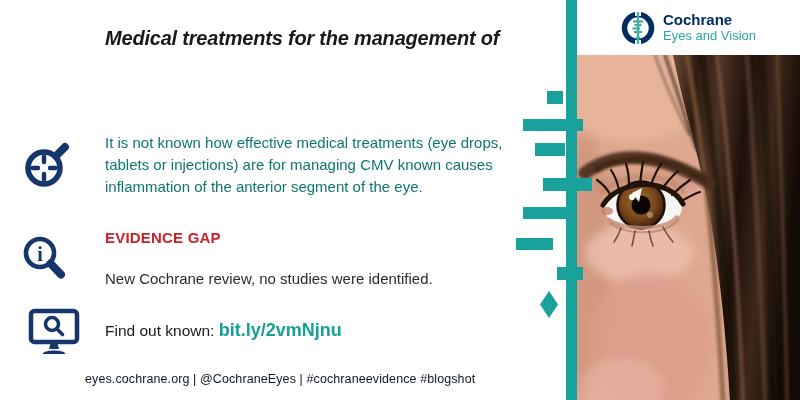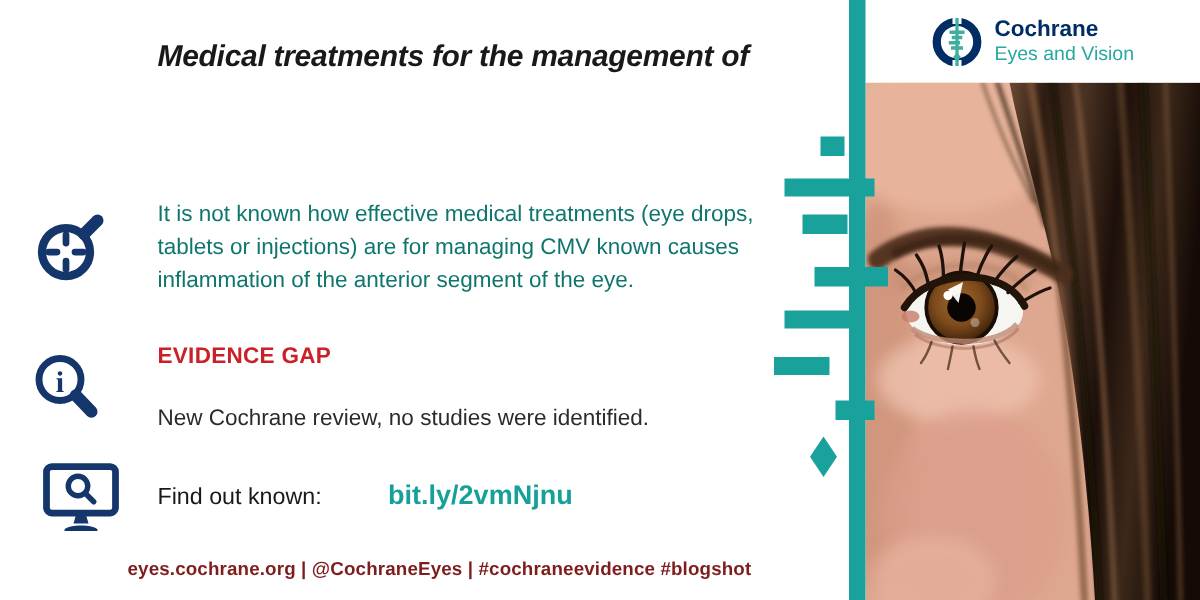--- a/index.html
+++ b/index.html
@@ -11,23 +11,23 @@
 
   
   .title { position:absolute; left:105px; top:26px; font-size:20px; font-weight:bold;
            color:#191919; line-height:25px; white-space:nowrap; letter-spacing:-0.2px;font-style:italic; }
   .summary { position:absolute; left:105px; top:132px; font-size:15px; color:#0f766e;
              line-height:22px; white-space:nowrap; }
   .evidence-label { position:absolute; left:105px; top:229px; font-size:15px;
                     font-weight:bold; color:#c92128; letter-spacing:.2px; }
   .evidence-detail { position:absolute; left:105px; top:258px; font-size:15px; color:#2b2b2b;margin-top:12px; }
   .fom { position:absolute; left:105px; top:320px; font-size:15.5px; color:#191919; }
-  .fom .link { font-size:18px; font-weight:bold; color:#16a09a; text-decoration:none; cursor:pointer;margin-left:40px; }
-  .footer { position:absolute; left:85px; top:372px; font-size:12.5px; font-weight:bold;
-            color:#7f1d1d; white-space:nowrap; letter-spacing:.1px; }
+  .fom .link { font-size:18px; font-weight:bold; color:#16a09a; text-decoration:none; cursor:pointer; }
+  .footer { position:absolute; left:85px; top:372px; font-size:12.5px; font-weight:normal;
+            color:#0f172a; white-space:nowrap; letter-spacing:.1px; }
 
   
   .icon-box { position:absolute; }
   .ic1 { left:20px; top:138px; }
   .ic2 { left:18px; top:232px; }
   .ic3 { left:26px; top:306px; }
 
   
   .photo { position:absolute; left:577px; top:55px; width:223px; height:345px; z-index:1; }
   .band { position:absolute; left:577px; top:0; width:223px; height:55px; background:#ffffff;

